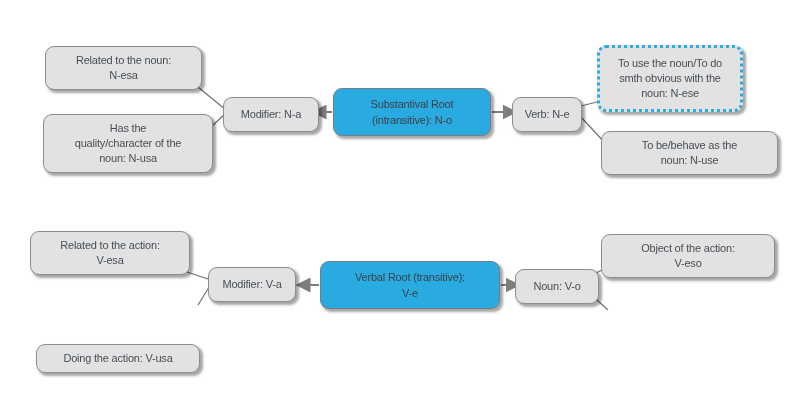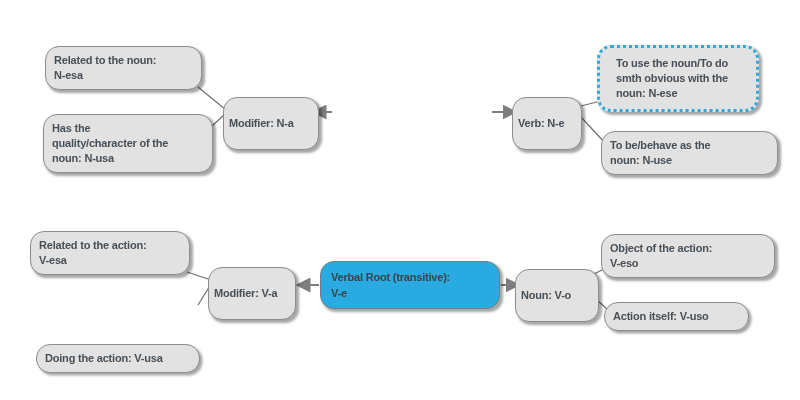--- a/index.html
+++ b/index.html
@@ -10,51 +10,51 @@
     font-family: "Liberation Sans", sans-serif;
     overflow: hidden;
   }
   .connectors { position: absolute; left: 0; top: 0; width: 800px; height: 400px; z-index: 0; }
   .node {
     position: absolute;
     z-index: 1;
     box-sizing: border-box;
     background: #e2e2e2;
     border: 1.5px solid #8d8d8d;
-    border-radius: 14px;
+    border-radius: 9px;
     color: #474f57;
-    font-weight: bold;
+    font-weight: normal;
     font-size: 11px;
     letter-spacing: -0.2px;
     line-height: 15px;
-    text-align: left;
+    text-align: center;
     white-space: pre-line;
     padding: 6px 8px;
     box-shadow: 2.5px 2.5px 2.5px rgba(0,0,0,0.35);
     cursor: default;
   }
-  .node.small { padding: 18px 5px; white-space: nowrap; }
+  .node.small { padding: 9px 5px; white-space: nowrap; }
   .node.root {
     background: #29abe2;
     border-color: #747d83;
     color: #3b4249;
     font-size: 11px;
     line-height: 16px;
     padding: 7px 10px;
   }
   .node.selected {
     border: 3px dotted #29abe2;
   }
   
   .pos-n-esa      { left: 45px;  top: 46px;  width: 157px; }
   .pos-n-usa      { left: 43px;  top: 114px; width: 170px; }
   .pos-mod-na     { left: 223px; top: 97px;  width: 96px; }
   .pos-root-n     { left: 333px; top: 88px;  width: 158px; }
   .pos-verb-ne    { left: 512px; top: 97px;  width: 70px; }
-  .pos-n-ese      { left: 597px; top: 45px;  width: 162px; padding: 8px 16px; }
+  .pos-n-ese      { left: 597px; top: 45px;  width: 146px; padding: 8px 16px; }
   .pos-n-use      { left: 601px; top: 131px; width: 177px; }
   
   .pos-v-esa      { left: 30px;  top: 231px; width: 160px; }
   .pos-v-usa      { left: 36px;  top: 301px; width: 164px; margin-top: 43px; }
   .pos-mod-va     { left: 208px; top: 267px; width: 88px; }
   .pos-root-v     { left: 320px; top: 261px; width: 180px; }
   .pos-noun-vo    { left: 515px; top: 269px; width: 84px; }
   .pos-v-eso      { left: 601px; top: 234px; width: 174px; }
   .pos-v-uso      { left: 604px; top: 302px; width: 145px; }
 </style>
@@ -86,31 +86,32 @@
     <line x1="319" y1="285" x2="309" y2="285" stroke="#7d7d7d" stroke-width="2" marker-end="url(#arrow)"></line>
     <line x1="501" y1="285" x2="507" y2="285" stroke="#7d7d7d" stroke-width="2" marker-end="url(#arrow)"></line>
   </svg>
 
   <div class="node pos-n-esa">Related to the noun:
 N-esa</div>
   <div class="node pos-n-usa">Has the
 quality/character of the
 noun: N-usa</div>
   <div class="node small pos-mod-na">Modifier: N-a</div>
+  <div class="node root pos-root-n">Substantival Root
+(intransitive): N-o</div>
   <div class="node small pos-verb-ne">Verb: N-e</div>
   <div class="node selected pos-n-ese">To use the noun/To do
 smth obvious with the
 noun: N-ese</div>
   <div class="node pos-n-use">To be/behave as the
 noun: N-use</div>
 
   <div class="node pos-v-esa">Related to the action:
 V-esa</div>
   <div class="node pos-v-usa">Doing the action: V-usa</div>
   <div class="node small pos-mod-va">Modifier: V-a</div>
   <div class="node root pos-root-v">Verbal Root (transitive):
 V-e</div>
   <div class="node small pos-noun-vo">Noun: V-o</div>
   <div class="node pos-v-eso">Object of the action:
 V-eso</div>
-  <div class="node pos-v-uso">Action itself: V-uso</div>
 
 </div>
 
 </body></html>

